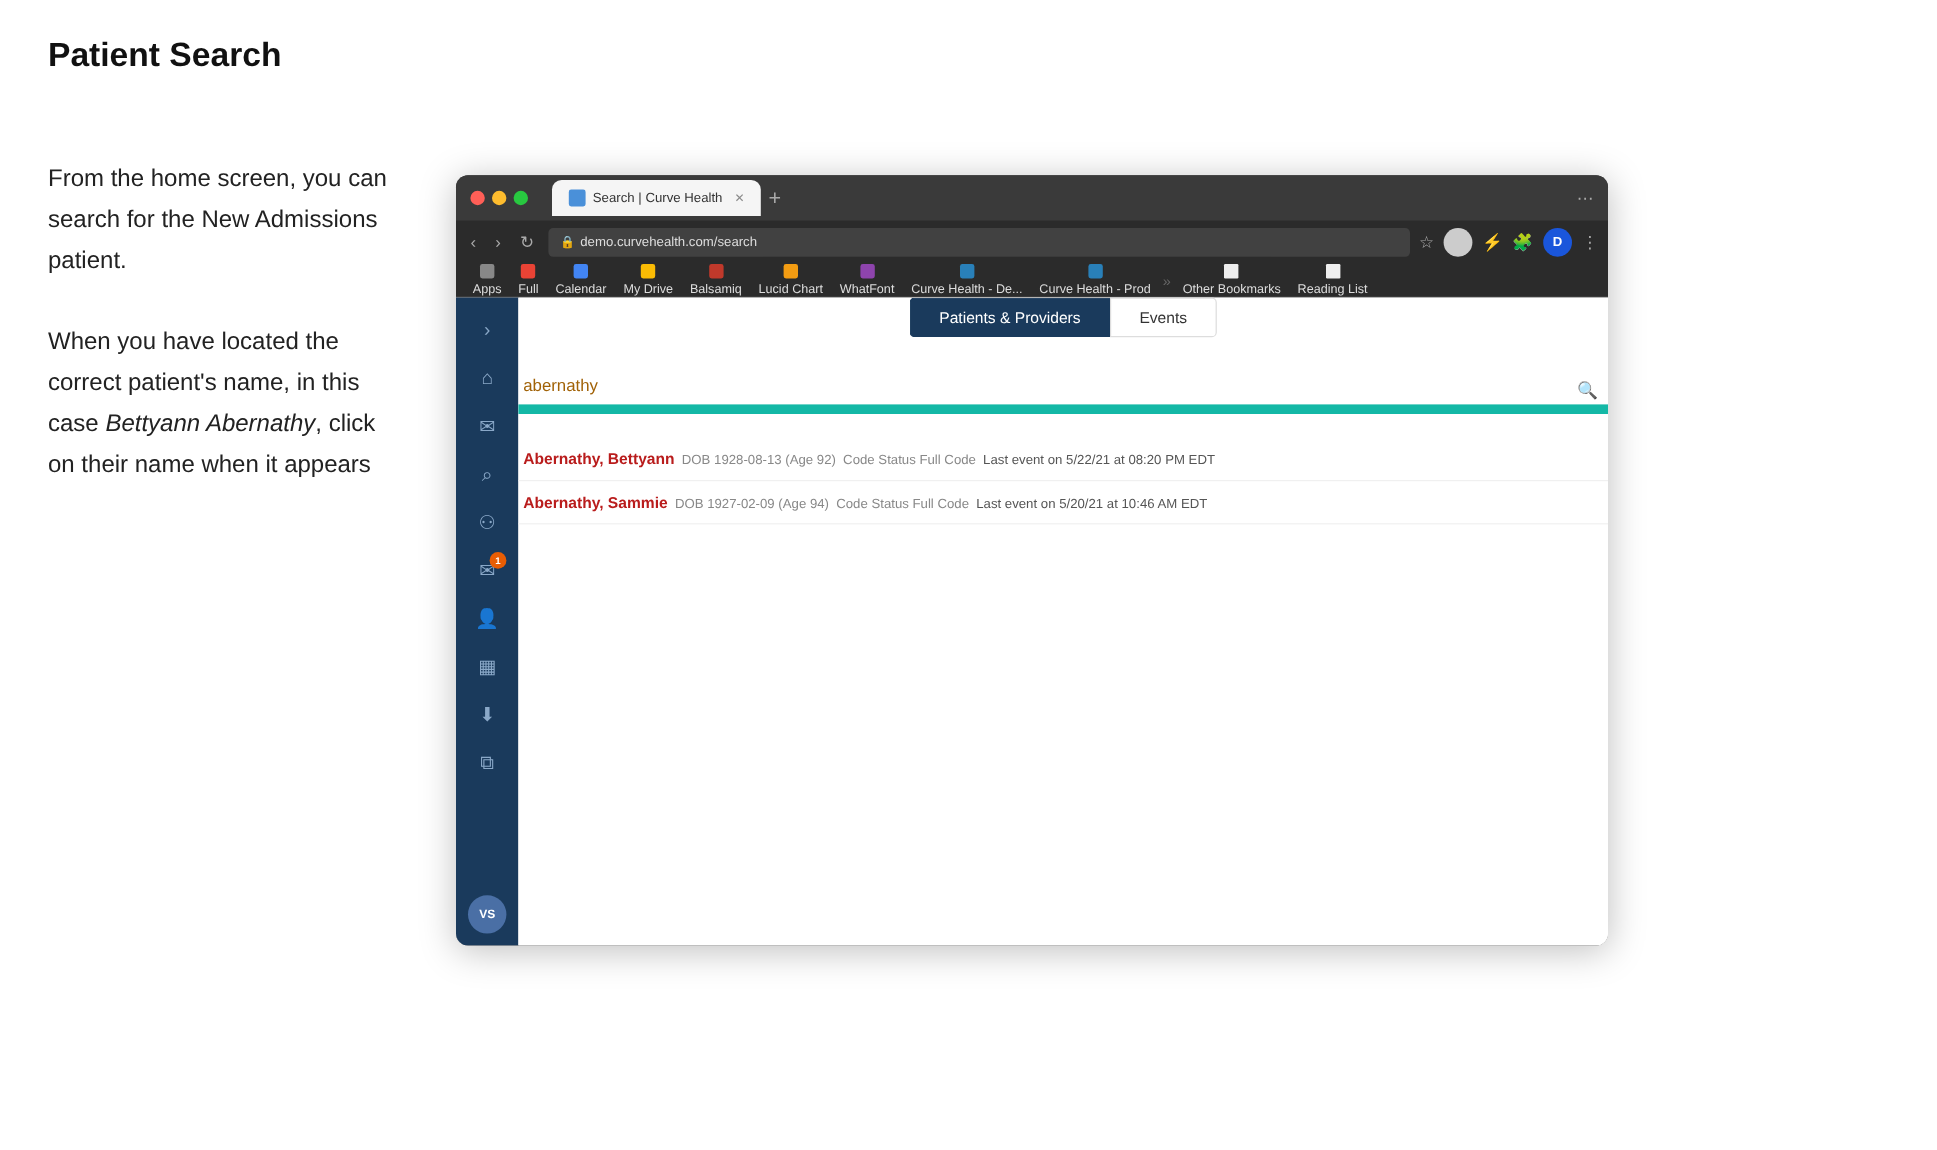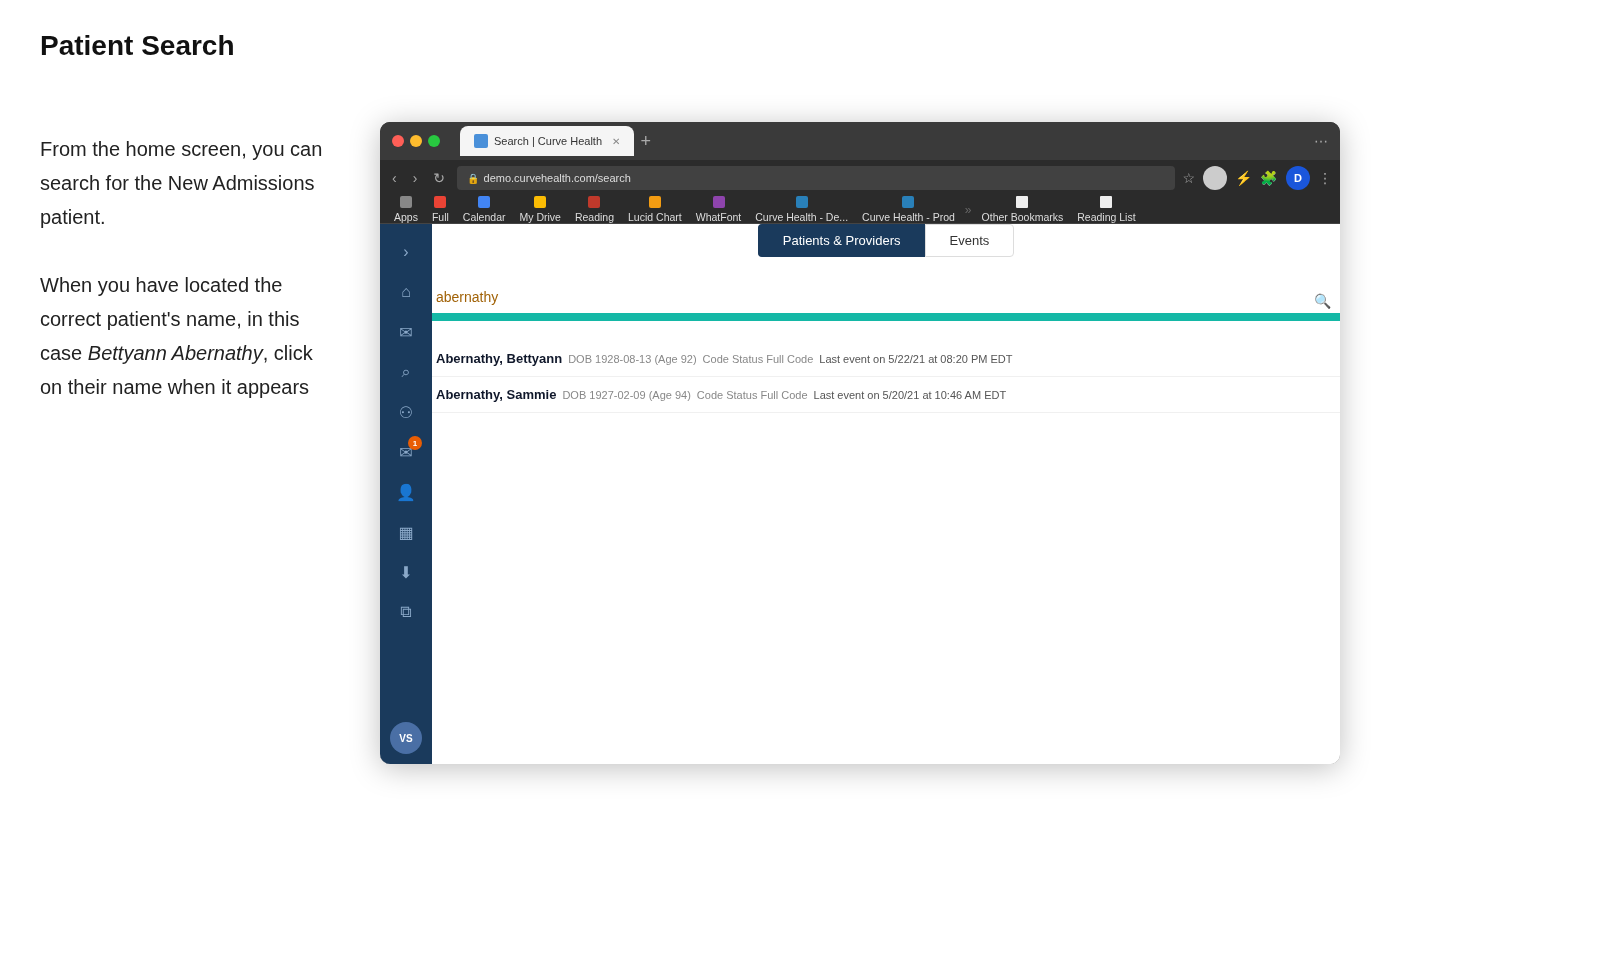--- a/index.html
+++ b/index.html
@@ -38,20 +38,21 @@
     }
 
     
     .browser-window {
       flex: 1;
       border-radius: 10px;
       overflow: hidden;
       box-shadow: 0 4px 30px rgba(0,0,0,0.25);
       background: #2b2b2b;
       max-width: 960px;
+      margin-top: 24px;
     }
 
     
     .title-bar {
       background: #3a3a3a;
       height: 38px;
       display: flex;
       align-items: center;
       padding: 0 12px;
       gap: 8px;
@@ -379,21 +380,21 @@
       cursor: pointer;
       display: flex;
       align-items: baseline;
       gap: 6px;
       flex-wrap: wrap;
     }
 
     .result-name {
       font-weight: 600;
       font-size: 13px;
-      color: #0f172a;
+      color: #b91c1c;
     }
 
     .result-meta {
       color: #888;
       font-size: 11px;
     }
 
     .result-event {
       color: #555;
       font-size: 11px;
@@ -461,21 +462,21 @@
       <div class="bookmark-item">
         <div class="bm-icon bm-calendar"></div>
         <span>Calendar</span>
       </div>
       <div class="bookmark-item">
         <div class="bm-icon bm-drive"></div>
         <span>My Drive</span>
       </div>
       <div class="bookmark-item">
         <div class="bm-icon bm-balsamic"></div>
-        <span>Reading</span>
+        <span>Balsamiq</span>
       </div>
       <div class="bookmark-item">
         <div class="bm-icon bm-lucid"></div>
         <span>Lucid Chart</span>
       </div>
       <div class="bookmark-item">
         <div class="bm-icon bm-whatfont"></div>
         <span>WhatFont</span>
       </div>
       <div class="bookmark-item">

